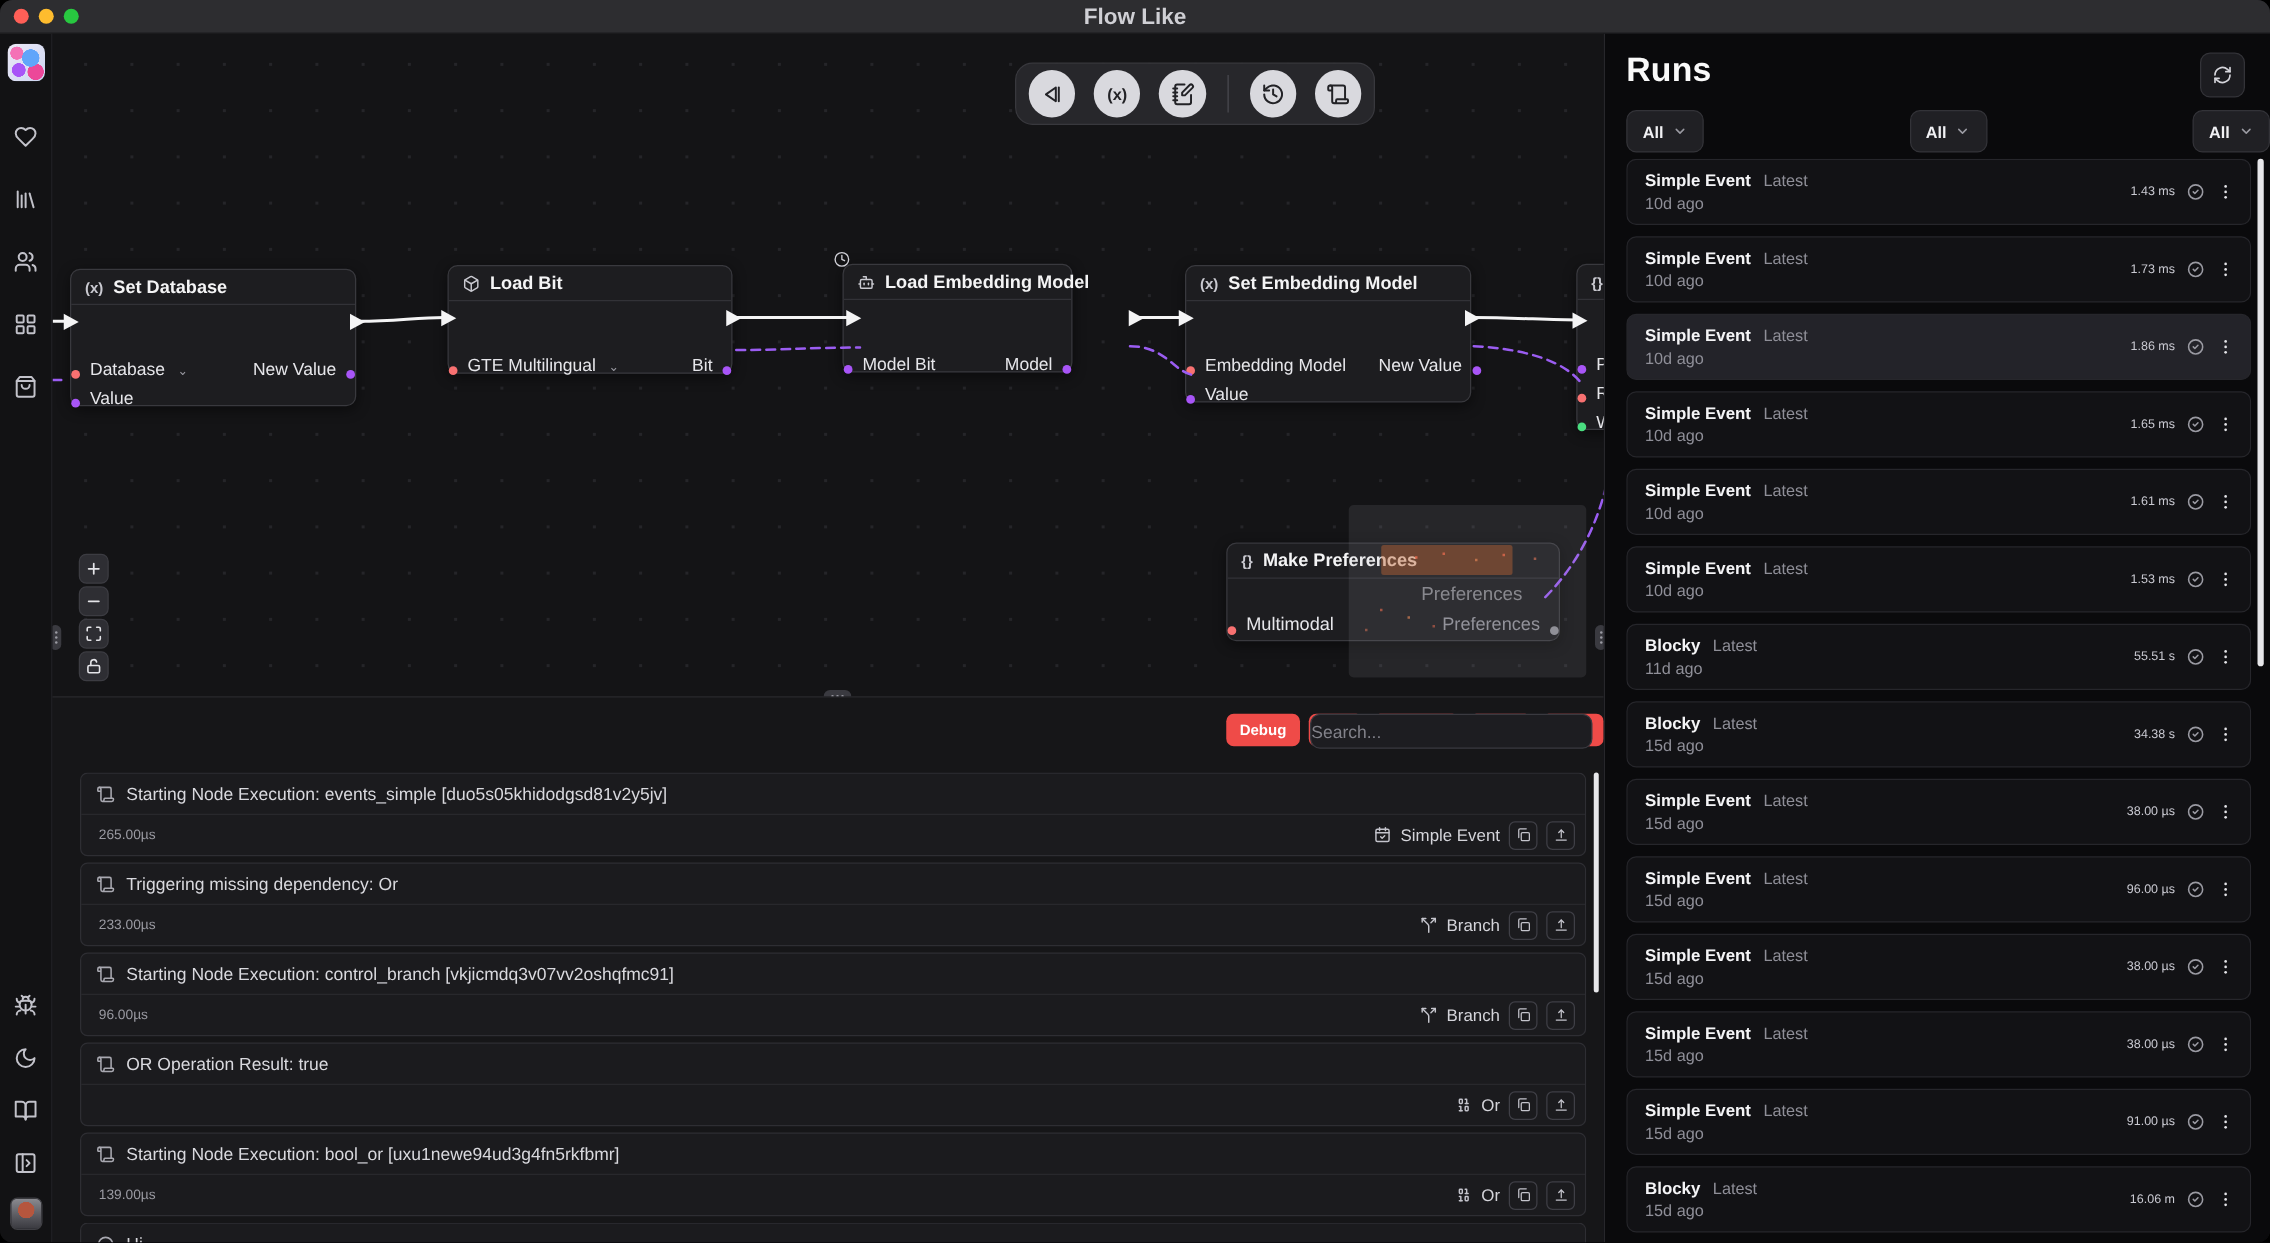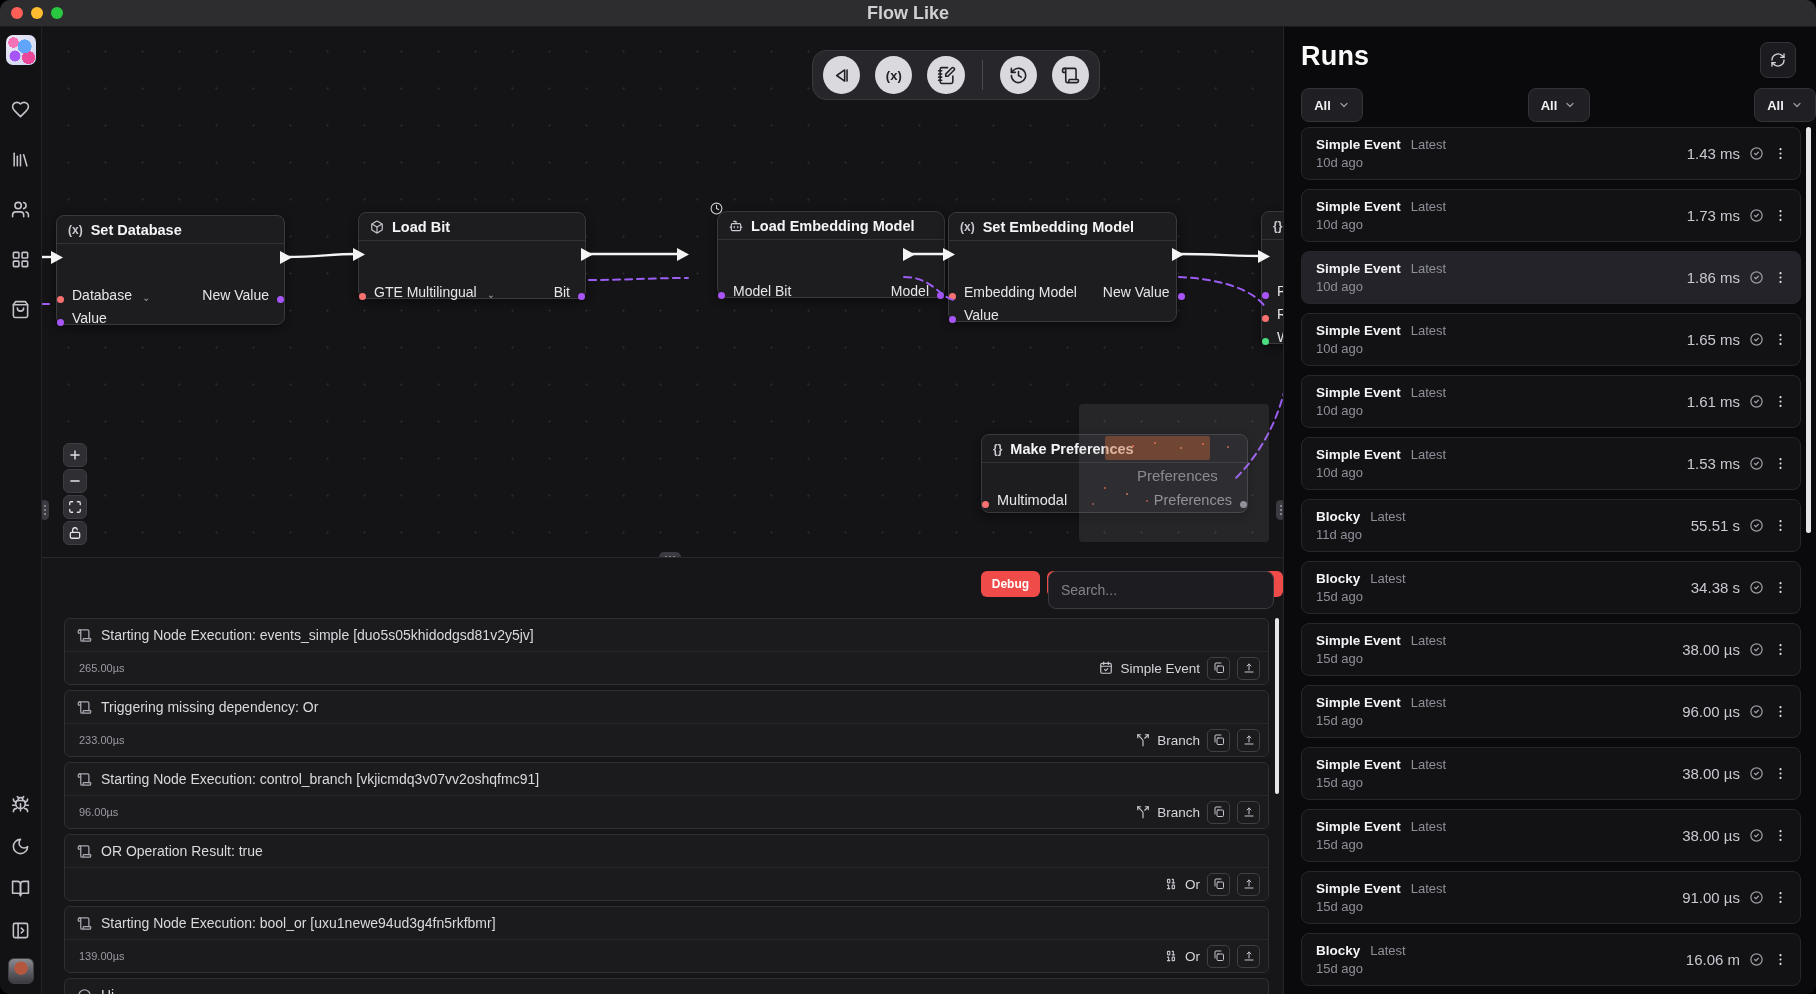--- a/index.html
+++ b/index.html
@@ -83,21 +83,21 @@
 
   .drag-handle-v{position:absolute;width:9px;height:20px;background:#3a3a40;border-radius:5px;display:flex;flex-direction:column;align-items:center;justify-content:center;gap:2px;z-index:8;}
   .drag-handle-v i,.drag-handle-h i{width:2px;height:2px;border-radius:50%;background:#9a9aa2;display:block;}
   .drag-handle-h{position:absolute;left:617px;bottom:-5px;width:22px;height:10px;background:#3a3a40;border-radius:5px;display:flex;align-items:center;justify-content:center;gap:2px;z-index:8;}
 
   
   .logpanel{position:relative;height:437px;background:#161618;border-top:1px solid #28282c;padding:13px 0 0 22px;}
   .log-toolbar{display:flex;align-items:flex-start;height:46px;justify-content:flex-end;}
   .chips{display:flex;gap:7px;}
   .chip{background:var(--chip_red,#ef4b48);color:#fff;font-size:12px;font-weight:700;border:none;border-radius:6px;padding:6px 11px;cursor:pointer;}
-  .log-search{position:absolute;left:1006px;top:13px;width:226px;height:38px;background:#1d1d21;border:1px solid #3a3a40;border-radius:8px;color:#e4e4e8;font-size:14px;padding:0 12px;outline:none;}
+  .log-search{position:absolute;left:1006px;top:13px;width:226px;height:28px;background:#1d1d21;border:1px solid #3a3a40;border-radius:8px;color:#e4e4e8;font-size:14px;padding:0 0;outline:none;}
   .log-search::placeholder{color:#82828a;}
   .log-list{position:absolute;left:22px;top:60px;width:1205px;height:377px;overflow:hidden;display:flex;flex-direction:column;gap:5px;}
   .log-card{border:1px solid #2e2e33;border-radius:6px;background:#1b1b1e;flex:none;}
   .log-title-row{display:flex;align-items:center;gap:9px;height:33px;padding:0 12px;color:#d9d9de;font-size:14px;border-bottom:1px solid #28282c;}
   .log-title-row svg{width:15px;height:15px;color:#a8a8b0;flex:none;}
   .log-sub{display:flex;align-items:center;justify-content:space-between;height:32px;padding:0 8px 0 14px;}
   .log-time{font-size:11px;color:#9a9aa2;}
   .log-badge{display:flex;align-items:center;gap:7px;color:#d4d4da;font-size:13.5px;}
   .log-badge svg{width:14px;height:14px;color:#c4c4cc;}
   .mini-btn{width:23px;height:23px;border:1px solid #3f3f46;border-radius:5px;background:transparent;color:#c4c4cc;display:flex;align-items:center;justify-content:center;cursor:pointer;padding:0;}
@@ -114,21 +114,21 @@
   .runs-filter{width:62px;height:34px;background:#202024;border:1px solid #333338;border-radius:8px;color:#f1f1f4;font-size:13px;font-weight:700;display:flex;align-items:center;justify-content:center;gap:7px;cursor:pointer;}
   .runs-filter svg{width:12px;height:12px;color:#9a9aa2;}
   .runs-list{position:absolute;left:17px;top:100px;width:500px;height:867px;overflow:hidden;display:flex;flex-direction:column;gap:9px;}
   .run-card{height:53px;flex:none;background:#121215;border:1px solid #26262b;border-radius:8px;display:flex;align-items:center;justify-content:space-between;padding:0 12px 0 14px;cursor:pointer;}
   .run-card.highlighted{background:#232329;}
   .run-line1{display:flex;align-items:baseline;gap:10px;}
   .run-name{font-size:13.5px;font-weight:700;color:#f4f4f6;}
   .run-tag{font-size:13px;color:#8f8f98;}
   .run-age{font-size:13px;color:#8f8f98;margin-top:3px;}
   .run-right{display:flex;align-items:center;gap:9px;color:#c9c9d1;}
-  .run-duration{font-size:15px;}
+  .run-duration{font-size:10px;}
   .run-right svg{width:15px;height:15px;color:#9a9aa2;}
   .run-kebab{background:none;border:none;color:#e4e4e8;cursor:pointer;display:flex;padding:0;}
   .run-kebab svg{width:15px;height:15px;color:#e4e4e8;}
   .runs-scrollbar{position:absolute;right:5px;top:100px;width:5px;height:406px;background:#e7e7ea;border-radius:3px;}
 </style>
 </head>
 <body>
 
 <div class="window">
 
@@ -267,21 +267,21 @@
                   <span class="chev">⌄</span>
                 </span>
               <span class="pr">
                   <span>Bit</span>
                   <span class="dot purple"></span>
                 </span>
             </div>
           </div>
         </div>
 
-        <div class="node" style="left:675px;top:184px;width:228px;border-radius:10px;">
+        <div class="node" style="left:632px;top:184px;width:184px;">
           <span class="node-clock"><svg viewBox="0 0 24 24" fill="none" stroke="currentColor" stroke-width="2" stroke-linecap="round" stroke-linejoin="round">
                 <circle cx="12" cy="12" r="10"></circle>
                 <path d="M12 6v6l4 2"></path>
               </svg></span>
           <div class="node-header">
               <span class="node-hicon">
                 <svg viewBox="0 0 24 24" fill="none" stroke="currentColor" stroke-width="2" stroke-linecap="round" stroke-linejoin="round">
                   <path d="M12 8V4H8"></path>
                   <rect x="4" y="8" width="16" height="12" rx="2"></rect>
                   <path d="M2 14h2"></path>

